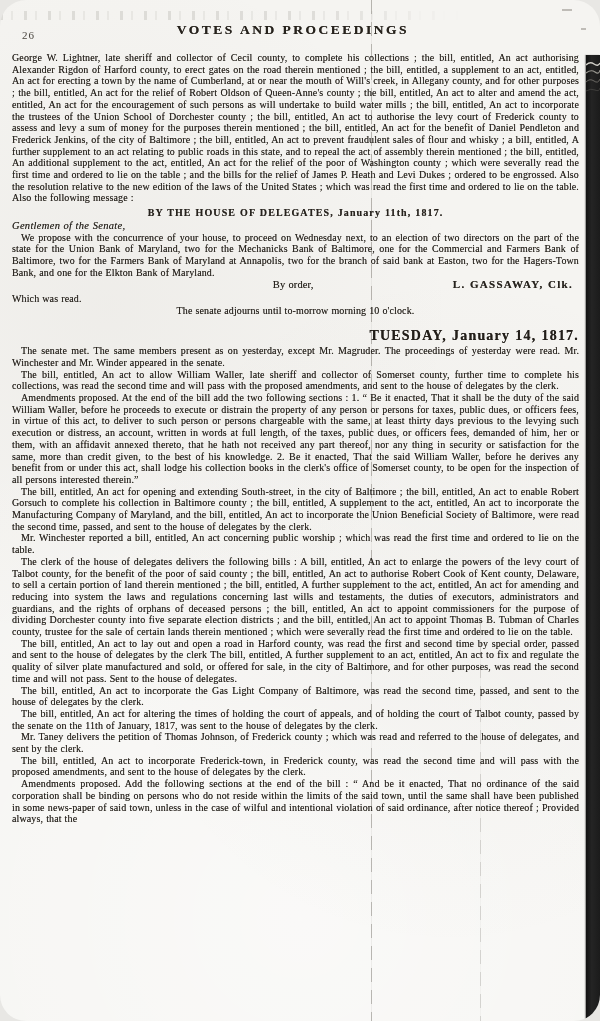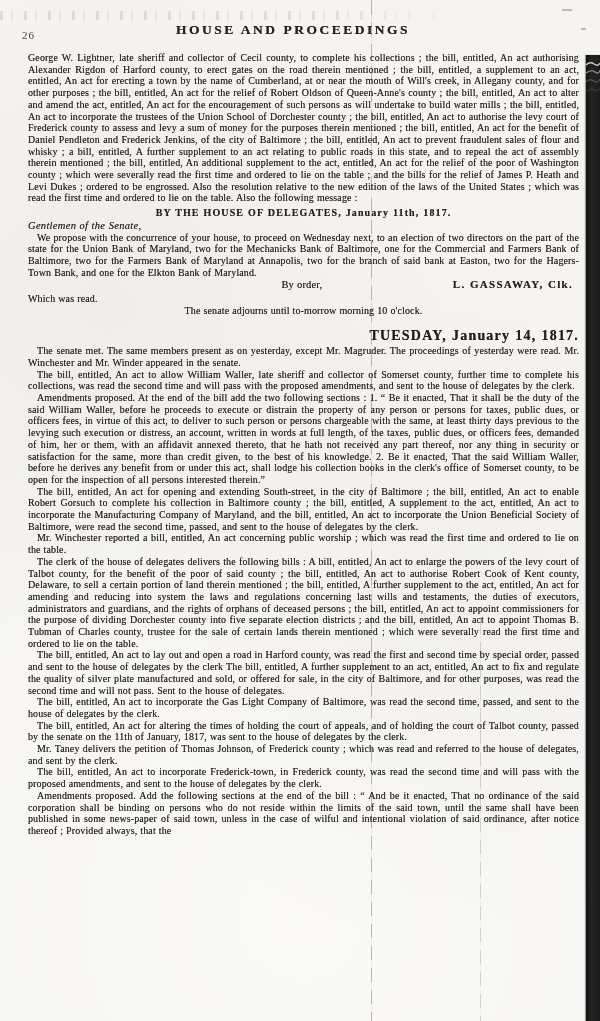--- a/index.html
+++ b/index.html
@@ -9,20 +9,21 @@
     height: 1021px;
     margin: 0;
     overflow: hidden;
     background:
       radial-gradient(circle at 18% 30%, rgba(120,110,95,0.05), transparent 40%),
       radial-gradient(circle at 75% 60%, rgba(120,110,95,0.04), transparent 45%),
       radial-gradient(circle at 50% 90%, rgba(255,255,255,0.5), transparent 60%),
       #f5f4f1;
     font-family: "Liberation Serif", "DejaVu Serif", serif;
     color: #27231e;
+    border-radius: 26px;
   }
 
   
   .noise-top {
     position: absolute;
     left: 0; top: 11px;
     width: 460px; height: 9px;
     background: repeating-linear-gradient(
       90deg,
       rgba(110,105,98,0.30) 0 3px,
@@ -71,21 +72,21 @@
   .running-header {
     position: absolute; left: 0; right: 14px; top: 22px;
     margin: 0; text-align: center;
     font-size: 13.5px; font-weight: bold; letter-spacing: 2.5px;
     color: #26221c;
     text-shadow: 0 0 .6px rgba(35,30,25,.7);
   }
 
   .text-block {
     position: absolute;
-    left: 28px; right: 21px; top: 52px;
+    left: 12px; right: 21px; top: 52px;
     text-align: justify;
     font-size: 10px; line-height: 11.7px;
     letter-spacing: .12px; word-spacing: .4px;
     text-shadow: 0 0 .5px rgba(40,35,28,.62);
   }
   .text-block p { margin: 0; }
   p.indent { text-indent: 9px; }
 
   .msg-heading {
     text-align: center; font-weight: bold;
@@ -127,21 +128,21 @@
     <svg width="14" height="60" viewBox="0 0 14 60">
       <path d="M0,8 Q4,4 8,7 T14,6" stroke="#cfcdc6" stroke-width="1.4" fill="none"></path>
       <path d="M0,16 Q5,12 9,15 T14,13" stroke="#b9b6ae" stroke-width="1.1" fill="none" opacity=".8"></path>
       <path d="M0,25 Q4,21 8,24 T14,22" stroke="#9a968e" stroke-width="1" fill="none" opacity=".6"></path>
       <path d="M0,34 Q5,31 9,33 T14,31" stroke="#6f6c66" stroke-width="1" fill="none" opacity=".4"></path>
     </svg>
   </div>
 
   <header>
     <span class="pagenum">26</span>
-    <h1 class="running-header">HOUSE AND PROCEEDINGS</h1>
+    <h1 class="running-header">VOTES AND PROCEEDINGS</h1>
   </header>
 
   <main class="text-block">
 
     <p class="body">George W. Lightner, late sheriff and collector of Cecil county, to complete his collections ; the bill, entitled, An act authorising Alexander Rigdon of Harford county, to erect gates on the road therein mentioned ; the bill, entitled, a supplement to an act, entitled, An act for erecting a town by the name of Cumberland, at or near the mouth of Will's creek, in Allegany county, and for other purposes ; the bill, entitled, An act for the relief of Robert Oldson of Queen-Anne's county ; the bill, entitled, An act to alter and amend the act, entitled, An act for the encouragement of such persons as will undertake to build water mills ; the bill, entitled, An act to incorporate the trustees of the Union School of Dorchester county ; the bill, entitled, An act to authorise the levy court of Frederick county to assess and levy a sum of money for the purposes therein mentioned ; the bill, entitled, An act for the benefit of Daniel Pendleton and Frederick Jenkins, of the city of Baltimore ; the bill, entitled, An act to prevent fraudulent sales of flour and whisky ; a bill, entitled, A further supplement to an act relating to public roads in this state, and to repeal the act of assembly therein mentioned ; the bill, entitled, An additional supplement to the act, entitled, An act for the relief of the poor of Washington county ; which were severally read the first time and ordered to lie on the table ; and the bills for the relief of James P. Heath and Levi Dukes ; ordered to be engrossed.  Also the resolution relative to the new edition of the laws of the United States ; which was read the first time and ordered to lie on the table.  Also the following message :</p>
 
     <p class="msg-heading">BY THE HOUSE OF DELEGATES, January 11th, 1817.</p>
 
     <p class="salutation">Gentlemen of the Senate,</p>
 

